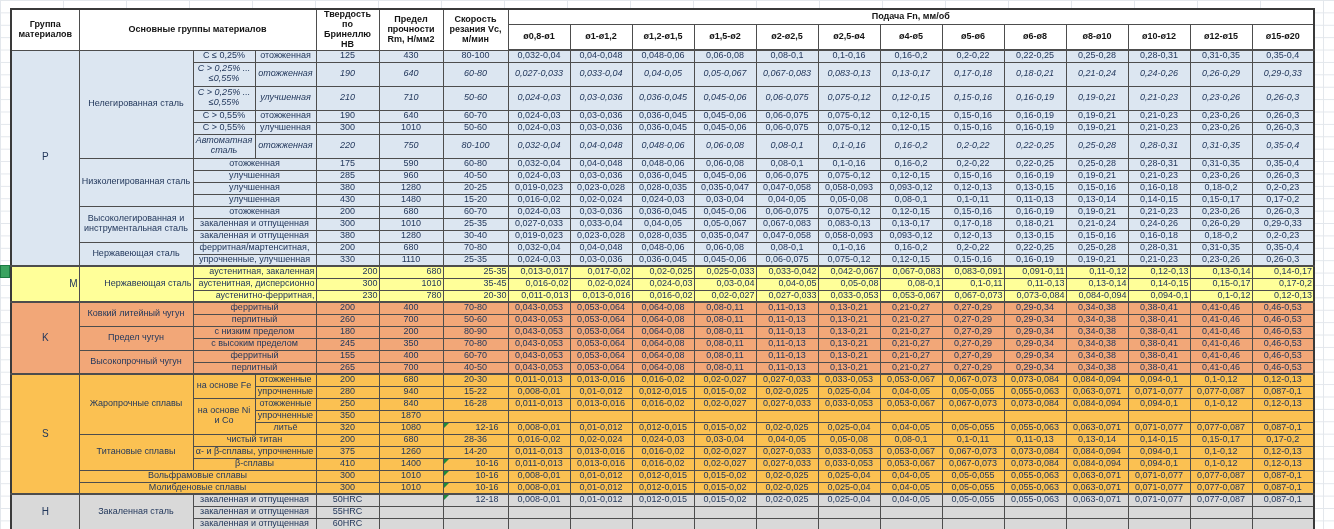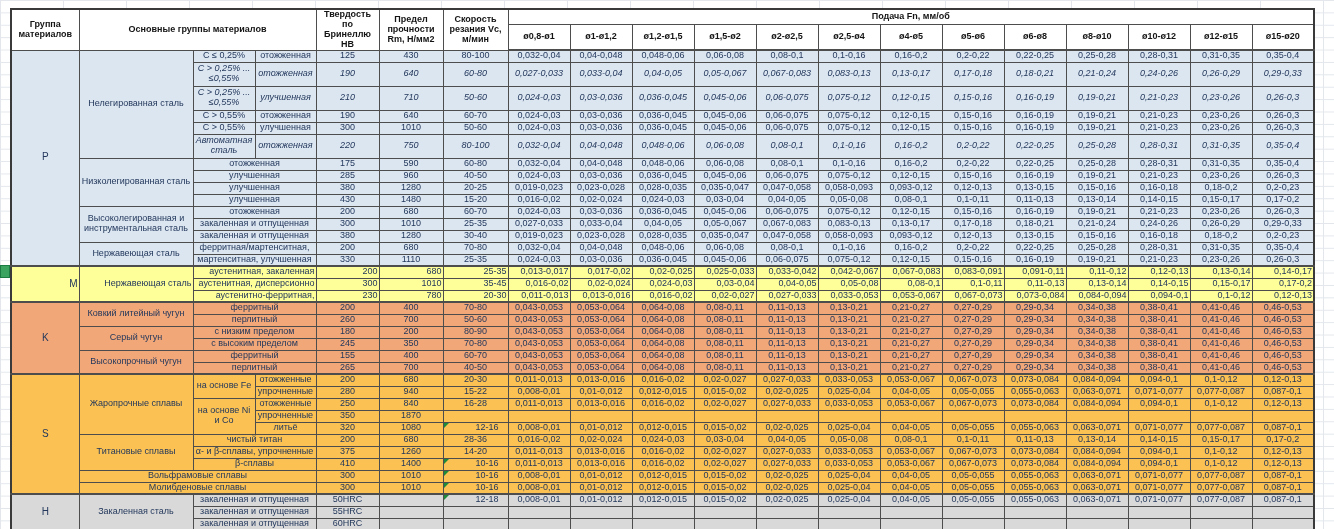--- a/index.html
+++ b/index.html
@@ -355,21 +355,21 @@
           <td>0,1-0,16</td>
           <td>0,16-0,2</td>
           <td>0,2-0,22</td>
           <td>0,22-0,25</td>
           <td>0,25-0,28</td>
           <td>0,28-0,31</td>
           <td>0,31-0,35</td>
           <td>0,35-0,4</td>
         </tr>
         <tr class="r band-p">
-          <td colspan="2">мартенситная, улучшенная</td>
+          <td colspan="2">упрочненные, улучшенная</td>
           <td>330</td>
           <td>1110</td>
           <td>25-35</td>
           <td>0,024-0,03</td>
           <td>0,03-0,036</td>
           <td>0,036-0,045</td>
           <td>0,045-0,06</td>
           <td>0,06-0,075</td>
           <td>0,075-0,12</td>
           <td>0,12-0,15</td>
@@ -473,21 +473,21 @@
           <td>0,13-0,21</td>
           <td>0,21-0,27</td>
           <td>0,27-0,29</td>
           <td>0,29-0,34</td>
           <td>0,34-0,38</td>
           <td>0,38-0,41</td>
           <td>0,41-0,46</td>
           <td>0,46-0,53</td>
         </tr>
         <tr class="r band-k">
-          <td rowspan="2">Серый чугун</td>
+          <td rowspan="2">Предел чугун</td>
           <td colspan="2">с низким пределом</td>
           <td>180</td>
           <td>200</td>
           <td>80-90</td>
           <td>0,043-0,053</td>
           <td>0,053-0,064</td>
           <td>0,064-0,08</td>
           <td>0,08-0,11</td>
           <td>0,11-0,13</td>
           <td>0,13-0,21</td>

